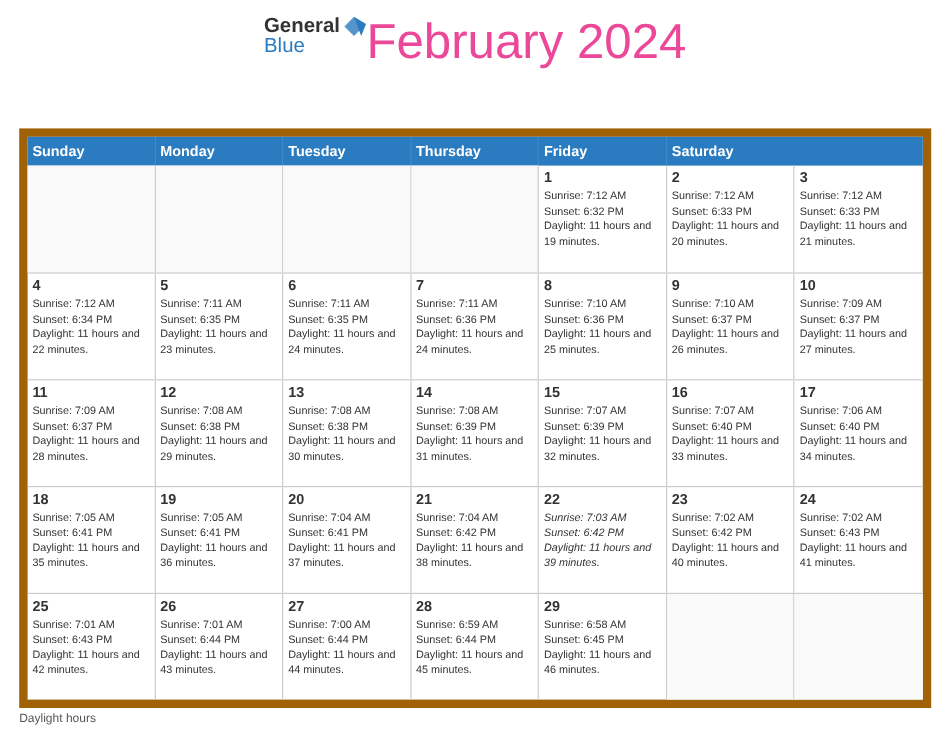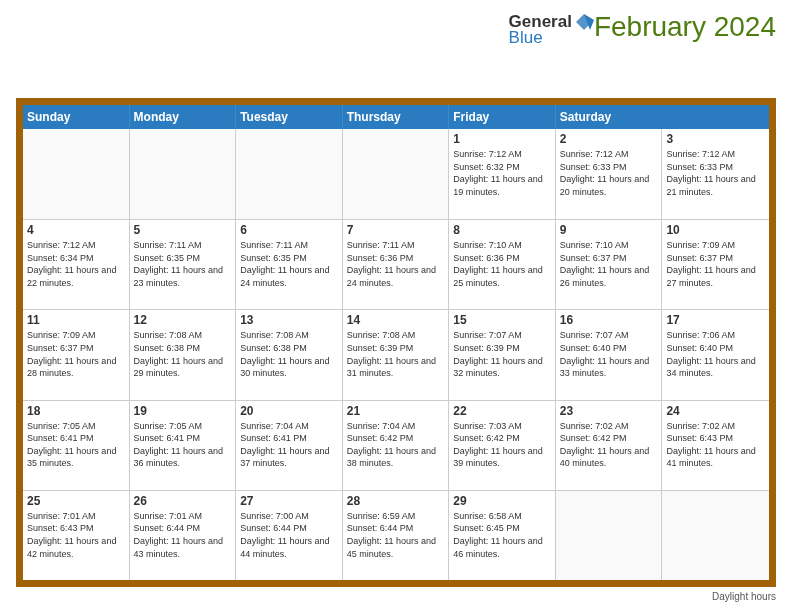--- a/index.html
+++ b/index.html
@@ -12,36 +12,36 @@
     }
     .page {
       width: 792px;
       height: 612px;
       padding: 12px 16px 10px 16px;
       display: flex;
       flex-direction: column;
     }
     .header {
       display: flex;
-      justify-content: flex-end;
+      justify-content: center;
       align-items: flex-start;
       margin-bottom: 6px;
     }
     .logo {
       display: flex;
       align-items: center;
       gap: 4px;
     }
     .title-block {
       text-align: right;
     }
     .cal-title {
-      font-size: 28px;
+      font-size: 41px;
       font-weight: 300;
-      color: #4d7c0f;
+      color: #ec4899;
       line-height: 1.1;
     }
     .cal-subtitle {
       font-size: 14px;
       color: #555;
     }
     .calendar {
       flex: 1;
       display: flex;
       flex-direction: column;
@@ -92,21 +92,21 @@
     }
     .day-info {
       font-size: 9px;
       color: #333;
       line-height: 1.4;
     }
     .footer {
       margin-top: 4px;
       font-size: 10px;
       color: #555;
-      text-align: right;
+      text-align: left;
     }
   </style>
 </head>
 <body>
 
 <div class="page">
   <div class="header">
     <div class="logo">
       <div style="display:flex;flex-direction:column;align-items:flex-start;">
         <div style="display:flex;align-items:center;gap:2px;">
@@ -266,21 +266,21 @@
 Daylight: 11 hours and 37 minutes.</div>
           </div>
           <div class="cal-cell">
             <span class="day-num">21</span>
             <div class="day-info" style="white-space: pre-wrap;">Sunrise: 7:04 AM
 Sunset: 6:42 PM
 Daylight: 11 hours and 38 minutes.</div>
           </div>
           <div class="cal-cell">
             <span class="day-num">22</span>
-            <div class="day-info" style="white-space: pre-wrap;">Sunrise: 7:03 AM
+            <div class="day-info" style="white-space: pre-wrap; font-style: italic;">Sunrise: 7:03 AM
 Sunset: 6:42 PM
 Daylight: 11 hours and 39 minutes.</div>
           </div>
           <div class="cal-cell">
             <span class="day-num">23</span>
             <div class="day-info" style="white-space: pre-wrap;">Sunrise: 7:02 AM
 Sunset: 6:42 PM
 Daylight: 11 hours and 40 minutes.</div>
           </div>
           <div class="cal-cell">

